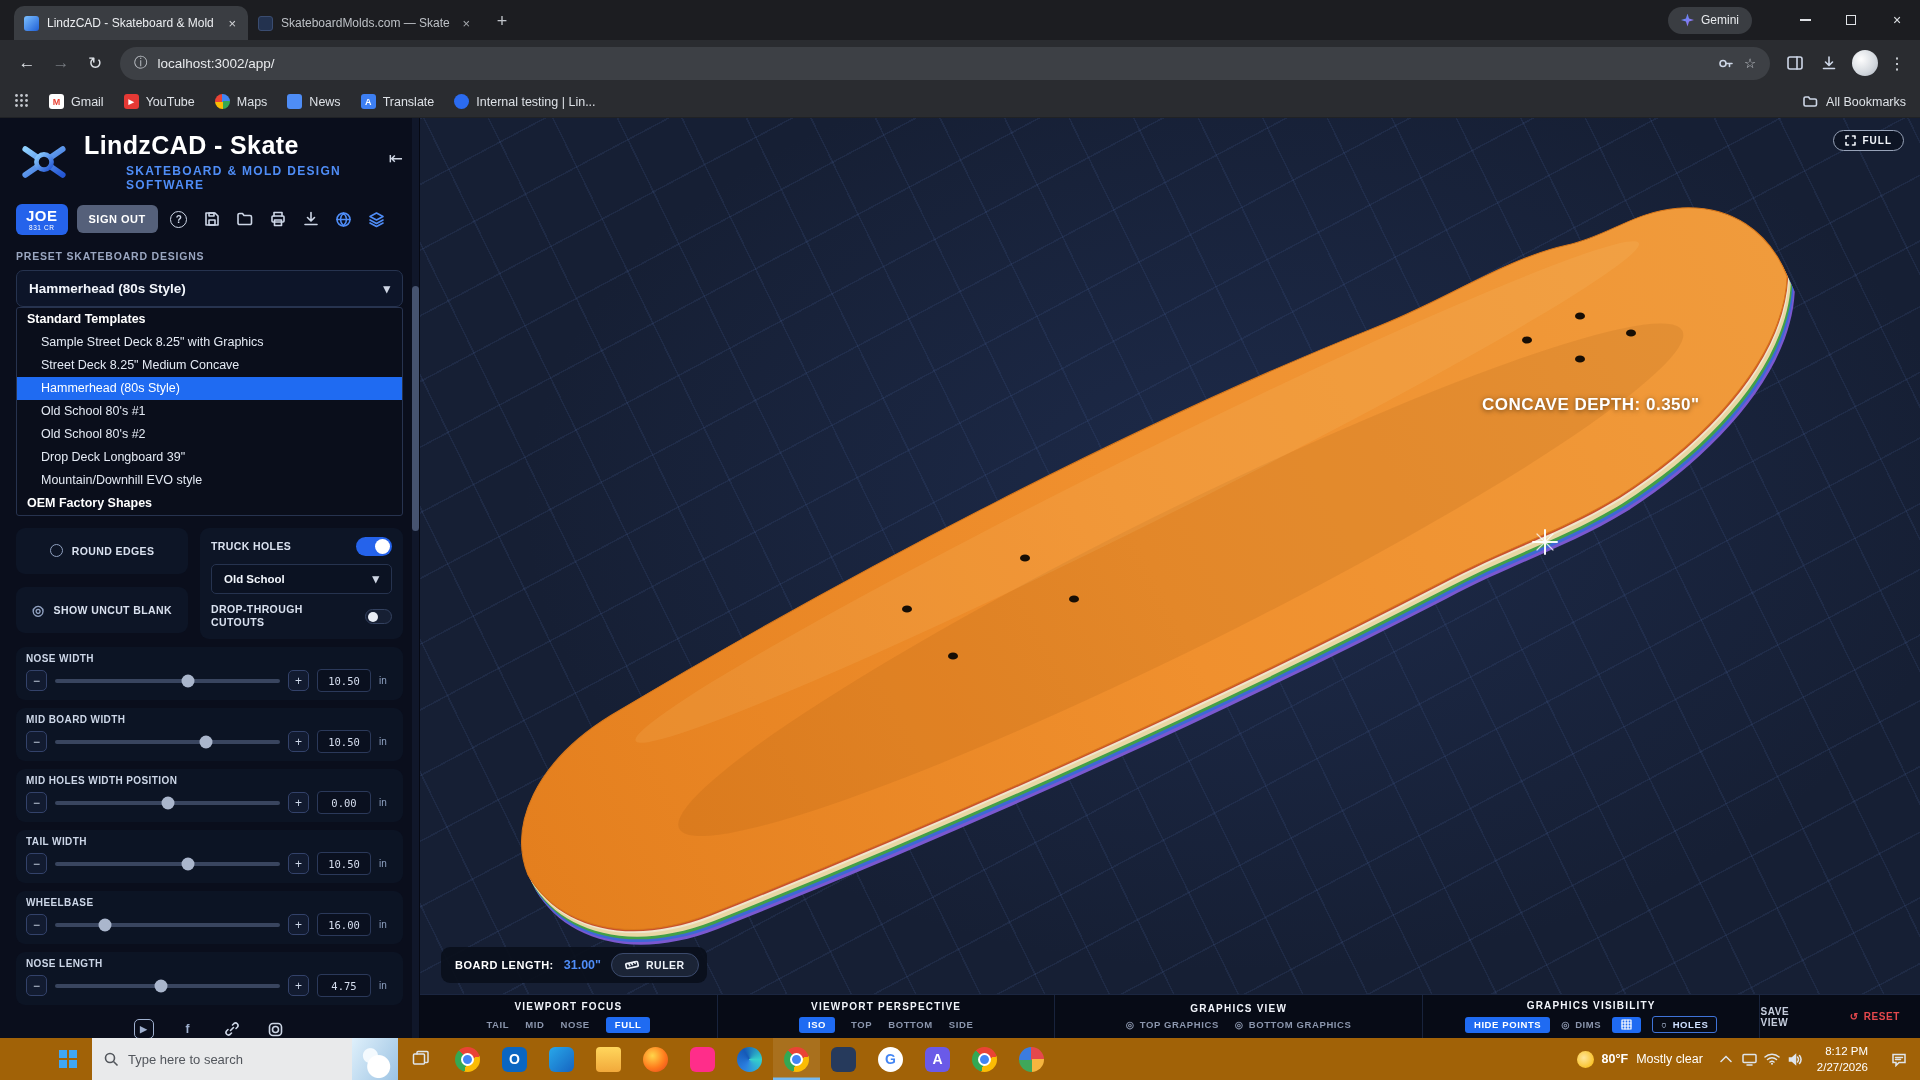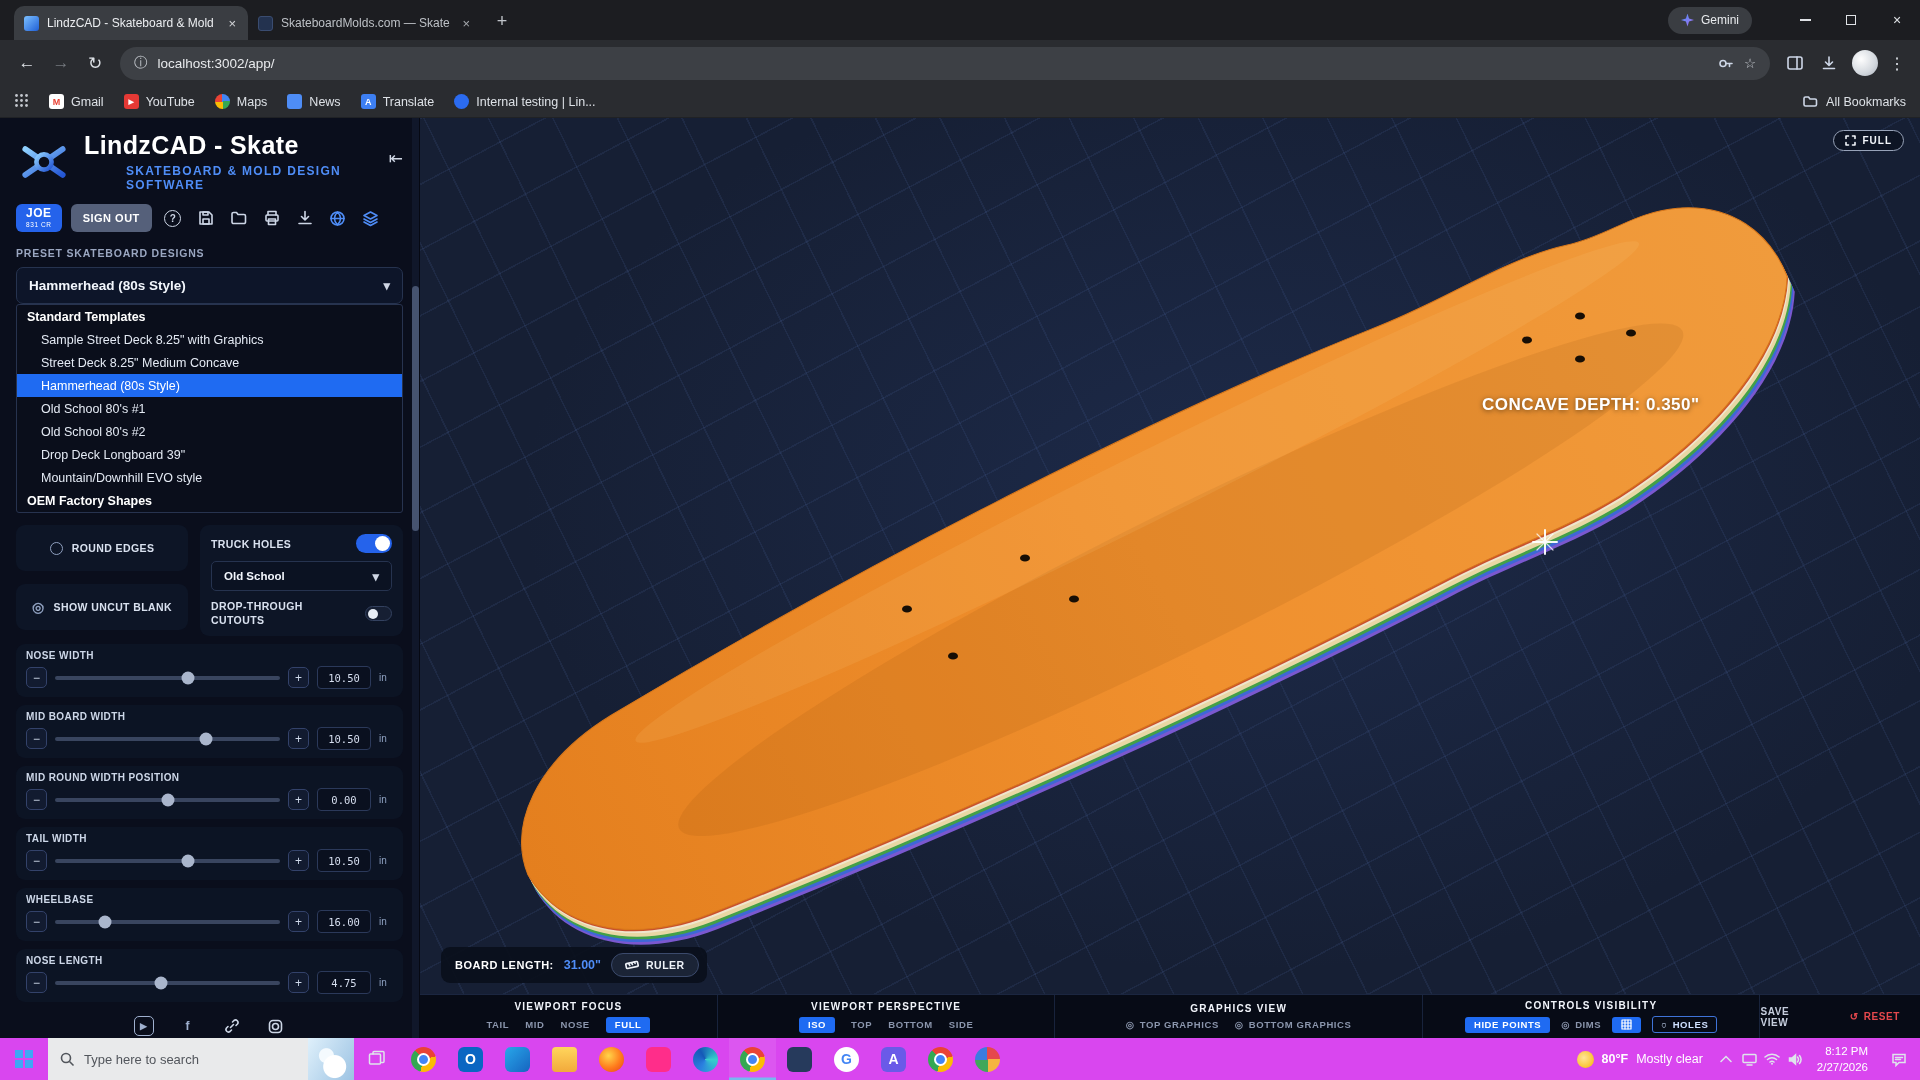--- a/index.html
+++ b/index.html
@@ -62,21 +62,21 @@
   
   .sidebar { width:420px; flex:none; background:#0a0e1c; position:relative; padding:0 16px;
     color:#dbe3f2; overflow:hidden; border-right:1px solid #060913; }
   .side-head { display:flex; align-items:center; gap:12px; padding-top:13px; }
   .logo { width:56px; height:56px; flex:none; }
   .app-title { font-size:25px; font-weight:bold; color:#fff; letter-spacing:.4px; }
   .app-sub { font-size:12px; color:#4f8df7; font-weight:bold; letter-spacing:1.3px; margin-top:4px;margin-left:42px; }
   .collapse { position:absolute; right:16px; top:30px; color:#cfd6e4; font-size:17px; }
   .actions { display:flex; align-items:center; gap:9px; margin-top:12px; }
   .joe { background:#2563eb; border-radius:6px; padding:3px 10px; text-align:center; color:#fff; line-height:1.15; }
-  .joe .nm { font-size:12px; font-weight:bold; letter-spacing:.5px; }
+  .joe .nm { font-size:15px; font-weight:bold; letter-spacing:.5px; }
   .joe .cr { font-size:6.5px; letter-spacing:.6px; }
   .signout { background:#55607a; color:#fff; font-weight:bold; font-size:11px; letter-spacing:.5px;
     padding:8px 12px; border-radius:6px; }
   .icbtn { width:24px; height:24px; display:flex; align-items:center; justify-content:center; color:#cdd6e6; }
   .icbtn.blue { color:#4f8df7; }
   .qic { width:17px; height:17px; border:1.5px solid currentColor; border-radius:50%;
     display:flex; align-items:center; justify-content:center; font-size:10px; font-weight:bold; }
   .preset-label { margin-top:15px; font-size:10.5px; font-weight:bold; letter-spacing:.8px; color:#9aa6c0; }
   .select { margin-top:8px; height:37px; background:#0d1529; border:1px solid #26334f; border-radius:7px;
     display:flex; align-items:center; padding:0 12px; font-weight:bold; font-size:13.5px; color:#f2f6fc; }
@@ -156,22 +156,22 @@
   .vitems { display:flex; align-items:center; gap:16px; }
   .vitem { font-size:9.5px; font-weight:bold; letter-spacing:.6px; color:#8b96ad;
     display:flex; align-items:center; gap:5px; }
   .vitem.on { background:#1f6bf2; color:#fff; padding:2.5px 9px; border-radius:3px; }
   .vitem.outline { border:1px solid #3f73d8; color:#cfe0ff; padding:2px 8px; border-radius:3px; }
   .vpbar-right { margin-left:auto; display:flex; align-items:center; gap:30px; padding-right:20px; }
   .save { color:#c6cede; font-weight:bold; font-size:10px; letter-spacing:.6px; }
   .reset { color:#e5484d; font-weight:bold; font-size:10px; letter-spacing:.6px; display:flex; gap:5px; align-items:center; }
 
   
-  .taskbar { position:absolute; bottom:0; left:0; right:0; height:42px; background:#d946ef;
-    display:flex; align-items:center; }
+  .taskbar { position:absolute; bottom:0; left:0; right:0; height:42px; background:#a16207;
+    display:flex; align-items:center;padding-left:44px; }
   .start { width:48px; height:42px; display:flex; align-items:center; justify-content:center; }
   .searchbox { width:306px; height:42px; background:#e9eaeb; display:flex; align-items:center; gap:9px;
     padding-left:12px; color:#52565c; font-size:13px; }
   .sb-text { flex:1; }
   .bear { width:46px; height:42px; position:relative; flex:none;
     background:
       radial-gradient(circle at 58% 68%, #ffffff 0 11px, rgba(255,255,255,0) 12px),
       radial-gradient(circle at 40% 42%, #f4fafe 0 7px, rgba(255,255,255,0) 8px),
       linear-gradient(120deg,#dff0fb,#9cc3e3); }
   .tv { width:46px; height:42px; display:flex; align-items:center; justify-content:center; }
@@ -449,21 +449,21 @@
           <span class="step">−</span>
           <span class="track">
               <span class="knob" style="left: 67%;"></span>
             </span>
           <span class="step">+</span>
           <span class="valbox">10.50</span>
           <span class="unit">in</span>
         </div>
       </div>
       <div class="slider-card">
-        <div class="sl-label">MID ROUND WIDTH POSITION</div>
+        <div class="sl-label">MID HOLES WIDTH POSITION</div>
         <div class="sl-row">
           <span class="step">−</span>
           <span class="track">
               <span class="knob" style="left: 50%;"></span>
             </span>
           <span class="step">+</span>
           <span class="valbox">0.00</span>
           <span class="unit">in</span>
         </div>
       </div>
@@ -608,21 +608,21 @@
                 <span>◎</span>
                 <span>TOP GRAPHICS</span>
               </span>
             <span class="vitem">
                 <span>◎</span>
                 <span>BOTTOM GRAPHICS</span>
               </span>
           </div>
         </div>
         <div class="vsec s4">
-          <div class="vtitle">CONTROLS VISIBILITY</div>
+          <div class="vtitle">GRAPHICS VISIBILITY</div>
           <div class="vitems" style="gap:11px;">
             <span class="vitem on">HIDE POINTS</span>
             <span class="vitem">
                 <span>◎</span>
                 <span>DIMS</span>
               </span>
             <span class="vitem on">
                 <svg class="mono" width="11" height="11" viewBox="0 0 11 11" style="stroke:#fff;stroke-width:1.2;">
                   <rect x="1" y="1" width="9" height="9"></rect>
                   <path d="M4 1v9M7 1v9M1 4h9M1 7h9"></path>

